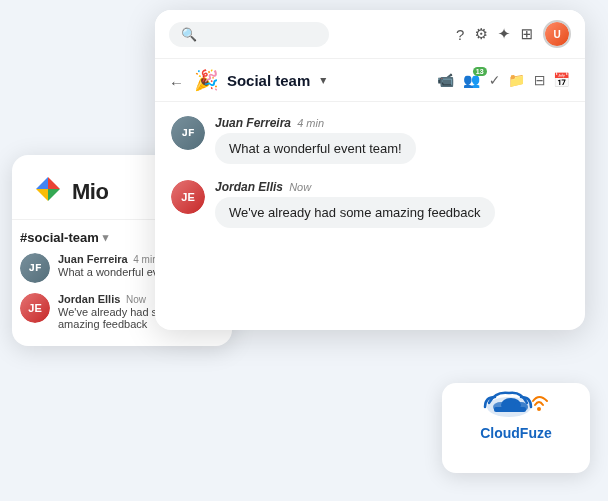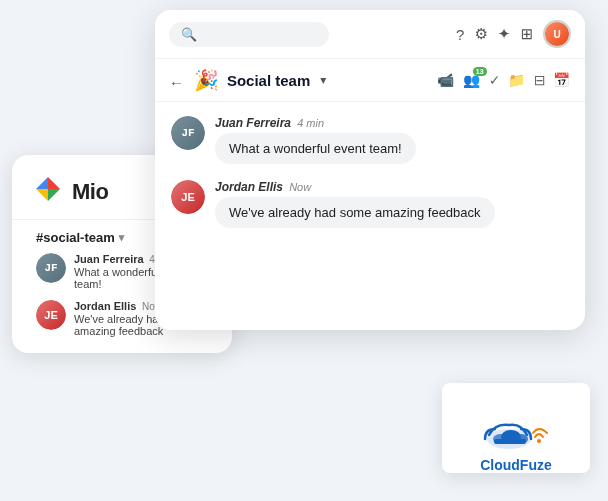--- a/index.html
+++ b/index.html
@@ -38,21 +38,21 @@
       position: relative;
       flex-shrink: 0;
     }
     .mio-text {
       font-size: 22px;
       font-weight: 700;
       color: #222;
       letter-spacing: -0.5px;
     }
     .mio-channel {
-      padding: 10px 16px 6px 24px;
+      padding: 10px 16px 6px 8px;
     }
     .mio-channel-name {
       font-size: 13px;
       font-weight: 600;
       color: #222;
       display: flex;
       align-items: center;
       gap: 4px;
       margin-bottom: 8px;
     }
@@ -85,25 +85,25 @@
     }
 
     
     .cloudfuze-card {
       position: absolute;
       right: 18px;
       bottom: 28px;
       width: 148px;
       height: 90px;
       background: #fff;
-      border-radius: 8px;
+      border-radius: 14px;
       box-shadow: 0 4px 20px rgba(0,0,0,0.12);
       display: flex;
       align-items: center;
-      justify-content: flex-end;
+      justify-content: flex-start;
       flex-direction: column;
       z-index: 2;
     }
     .cloudfuze-logo {
       display: flex;
       flex-direction: column;
       align-items: center;
     }
     .cloudfuze-icon {
       margin-bottom: 4px;

